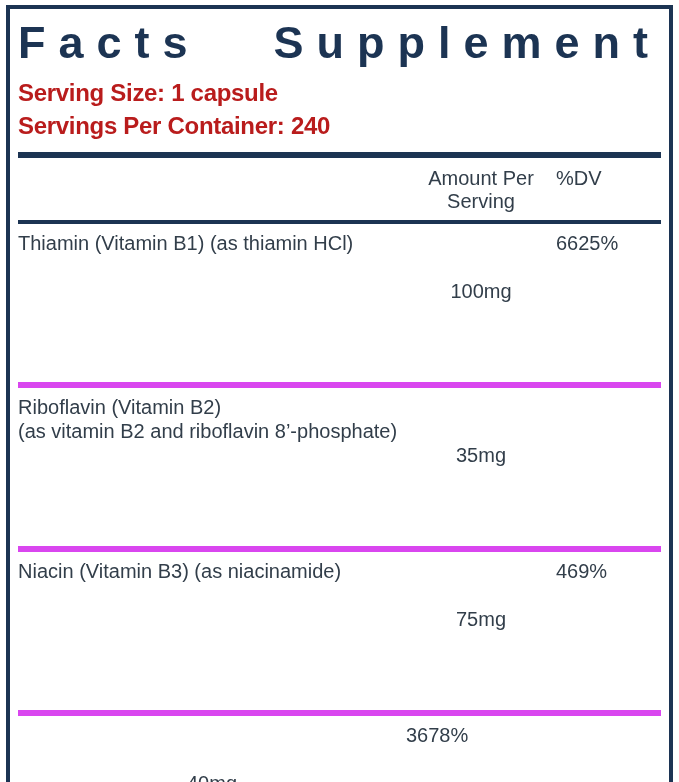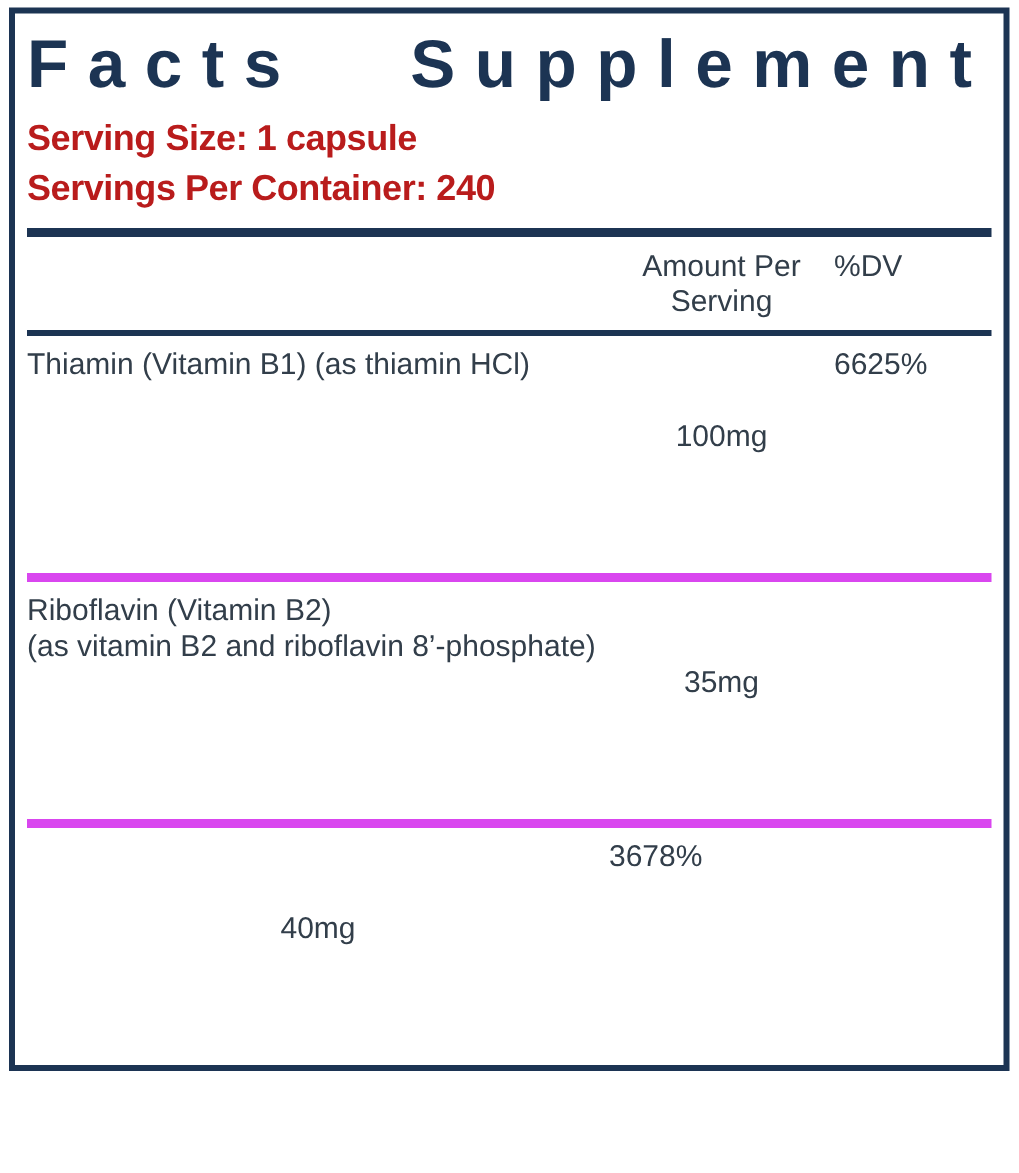--- a/index.html
+++ b/index.html
@@ -93,20 +93,31 @@
       <div class="c-name">
         <div>Riboflavin (Vitamin B2)</div>
         <div class="sub">(as vitamin B2 and riboflavin 8’-phosphate)</div>
       </div>
       <div class="c-amt">
         <div>35mg</div>
         
       </div>
     </div>
 
+    <div class="grid-row row">
+      <div class="c-name">
+        <div>Niacin (Vitamin B3) (as niacinamide)</div>
+
+      </div>
+      <div class="c-amt">
+        <div>75mg</div>
+        
+      </div>
+      <div class="c-dv">469%</div>
+    </div>
 
     <div class="grid-row row">
       <div class="c-amt">
         <div>40mg</div>
         
       </div>
       <div class="c-dv">3678%</div>
     </div>
 
   </div>

